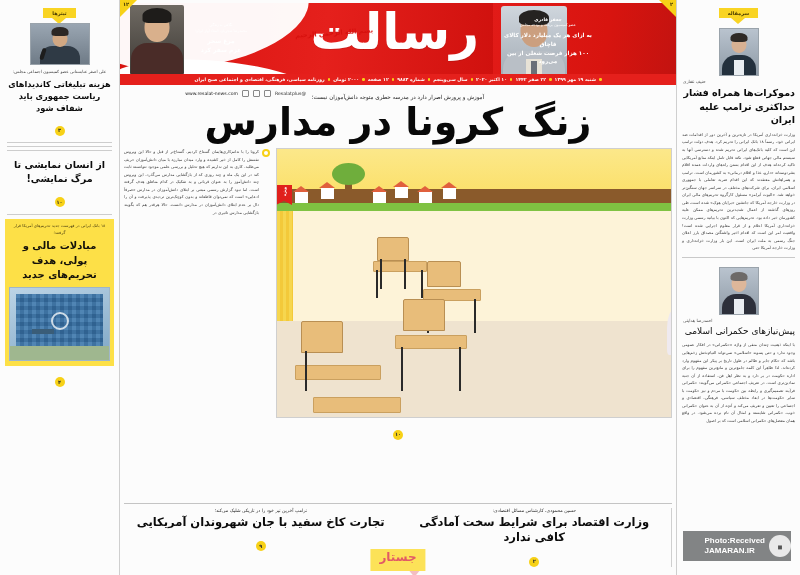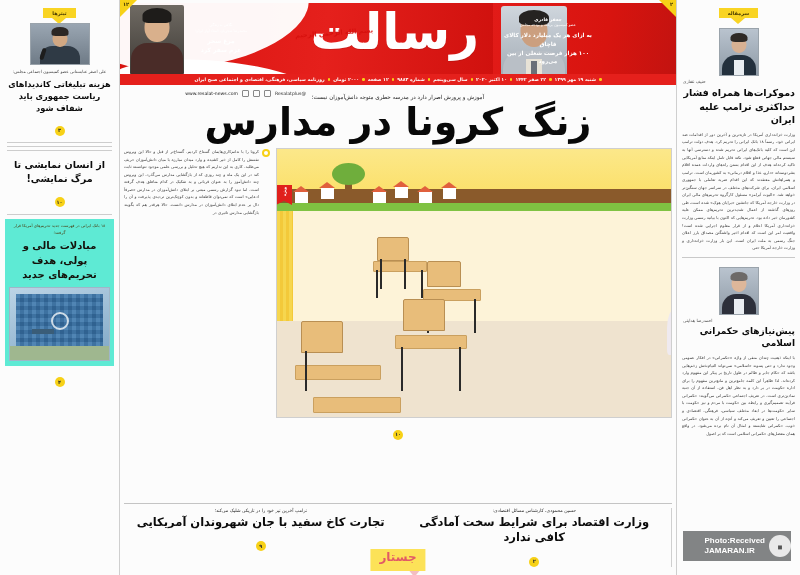--- a/index.html
+++ b/index.html
@@ -53,21 +53,21 @@
     width:17px;height:9px;border-radius:50% 50% 30% 30%;background:#2f2a26;}
   .portrait .body{position:absolute;left:50%;bottom:0;transform:translateX(-50%);
     width:34px;height:20px;border-radius:14px 14px 0 0;background:#23303d;}
   .portrait .shirt{position:absolute;left:50%;bottom:0;transform:translateX(-50%);
     width:10px;height:15px;background:#e9edf1;}
   .portrait.p2 .head{background:#ddb79a;}
   .portrait.p2 .hair{background:#6d6a68;}
   .portrait.p2 .body{background:#2c2f3a;}
   .by{font-size:4.4px;color:#555;text-align:left;margin:3px 1px 2px 1px;}
   .ed-title{font-size:9.6px;font-weight:bold;line-height:1.42;margin:1px 0 4px 0;}
-  .ed-title2{font-size:9px;font-weight:bold;line-height:1.4;margin:1px 0 4px 0;}
+  .ed-title2{font-size:9px;font-weight:normal;line-height:1.4;margin:1px 0 4px 0;}
 
   
   .masthead{position:relative;height:88px;}
   .promo{
     position:absolute;top:3px;right:0;width:183px;height:82px;
     background:linear-gradient(100deg,#e21b18 0%,#d8140f 60%,#c21310 100%);
     overflow:hidden;
   }
   .promo .face{
     position:absolute;left:8px;top:3px;width:66px;height:79px;
@@ -238,21 +238,21 @@
   }
   .lc-photo .h{position:absolute;left:50%;top:6px;transform:translateX(-50%);
     width:15px;height:17px;border-radius:48%;background:#d2a883;}
   .lc-photo .hr{position:absolute;left:50%;top:3px;transform:translateX(-50%);
     width:17px;height:9px;border-radius:50% 50% 25% 25%;background:#2c2724;}
   .lc-photo .bd{position:absolute;left:50%;bottom:0;transform:translateX(-50%);
     width:40px;height:18px;border-radius:12px 12px 0 0;background:#2f3a45;}
   .lc-photo .mic{position:absolute;left:10px;bottom:4px;width:4px;height:12px;
     background:#1d1d1d;border-radius:2px;transform:rotate(18deg);}
   .promo-box{
-    background:#5eead4;padding:4px 4px 5px 4px;margin-top:4px;
+    background:#fde047;padding:4px 4px 5px 4px;margin-top:4px;
   }
   .promo-box .pk{font-size:4.1px;color:#4a3d10;line-height:1.6;text-align:center;margin-bottom:3px;}
   .promo-box .pt{font-size:10px;font-weight:bold;line-height:1.45;text-align:center;color:#14110a;}
   .promo-img{
     margin-top:4px;height:72px;background:linear-gradient(160deg,#bcd4e6,#7fa7c6);
     position:relative;overflow:hidden;border:1px solid #9fb6c8;
   }
   .promo-img .glass{
     position:absolute;inset:6px 6px 14px 6px;
     background:repeating-linear-gradient(90deg,#8fb8d6 0 4px,#6f9ec0 4px 8px),

